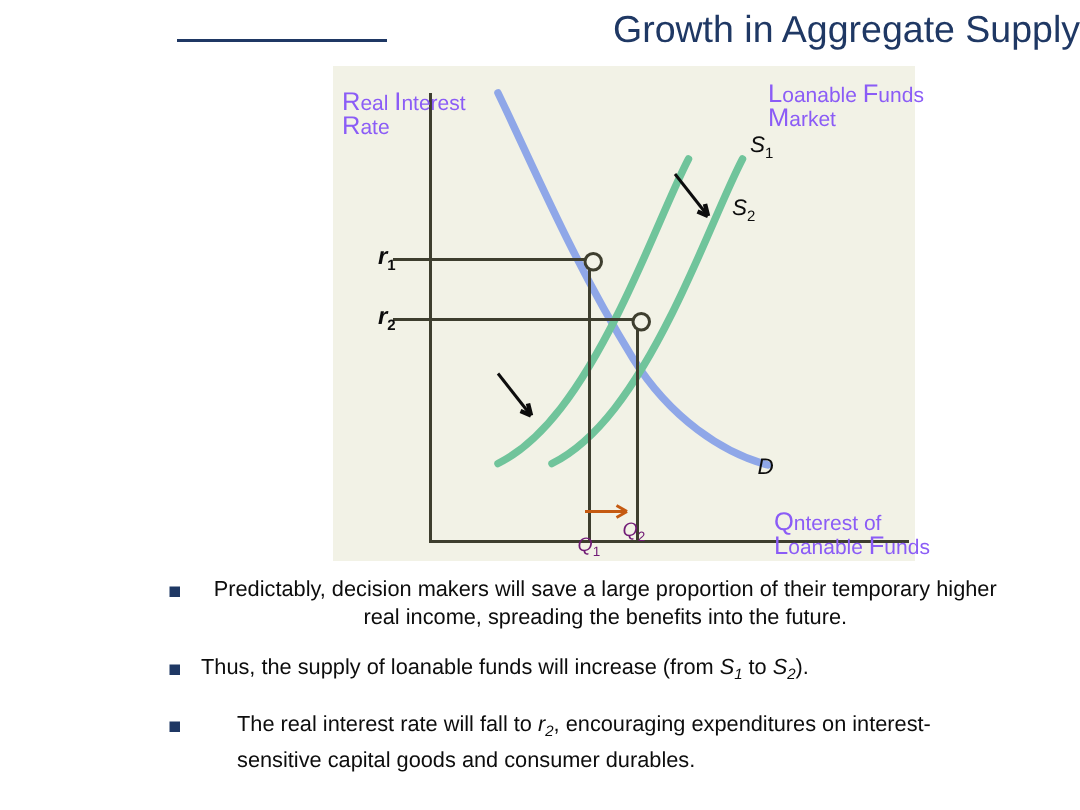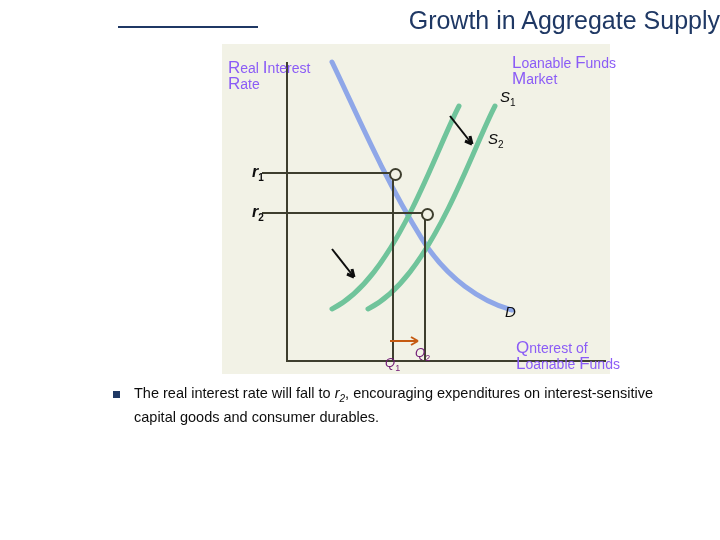--- a/index.html
+++ b/index.html
@@ -59,21 +59,21 @@
     width:7px;height:7px;background:#1F3864;margin-top:7px;flex:0 0 auto;
   }
   .bullet .text{
     font-size:14.5px;color:#0D0D0D;line-height:19px;margin-left:14px;
   }
   .bullet .text i{font-style:italic;}
   .bullet .text i sub{font-size:10px;font-style:italic;}
   .b1{margin-left:113px;width:560px;}
   .b1 .text{text-align:center;}
   .b2{margin-left:113px;width:560px;}
-  .b3{margin-left:113px;width:560px;}
+  .b3{margin-left:113px;width:560px;gap:24px;}
 </style>
 </head>
 <body>
 
 <div class="title">Growth in Aggregate Supply</div>
 <div class="title-rule"></div>
 
 <div class="chart-box"></div>
 
 <svg class="curves" viewBox="0 0 388 330">
@@ -148,20 +148,28 @@
 
 <div class="q-lbl" style="left:385px;top:355px;">
   <span>Q</span><sub>1</sub>
 </div>
 <div class="q-lbl" style="left:415px;top:345px;">
   <span>Q</span><sub>2</sub>
 </div>
 
 <div class="bullets">
 
+  <div class="bullet b1">
+    <div class="marker"></div>
+    <div class="text"><span>Predictably, decision makers will save a large proportion of their temporary higher real income, spreading the benefits into the future.</span></div>
+  </div>
 
+  <div class="bullet b2">
+    <div class="marker"></div>
+    <div class="text"><span>Thus, the supply of loanable funds will increase (from </span><i><span>S</span><sub>1</sub></i><span> to </span><i><span>S</span><sub>2</sub></i><span>).</span></div>
+  </div>
 
   <div class="bullet b3">
     <div class="marker"></div>
     <div class="text"><span>The real interest rate will fall to </span><i><span>r</span><sub>2</sub></i><span>, encouraging expenditures on interest-sensitive capital goods and consumer durables.</span></div>
   </div>
 
 </div>
 
 </body></html>

